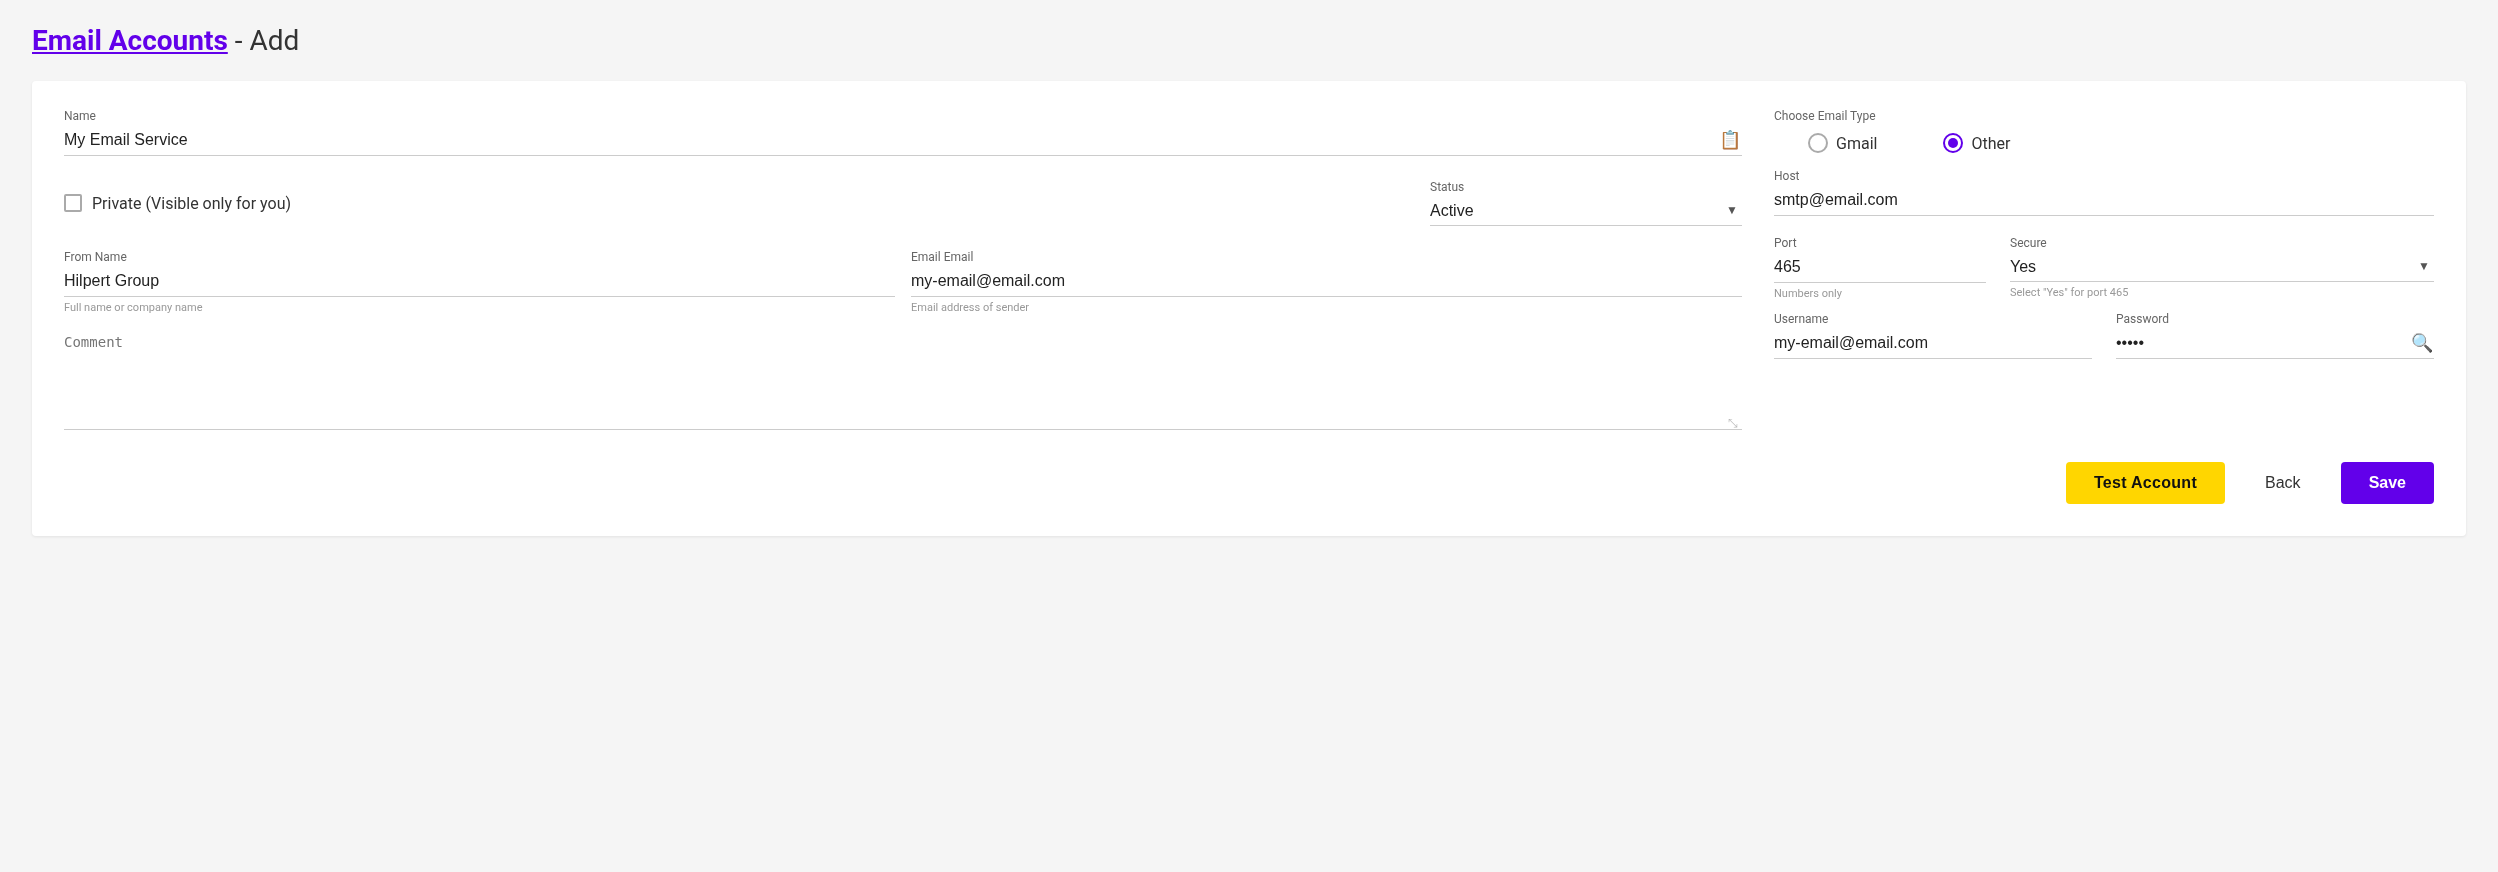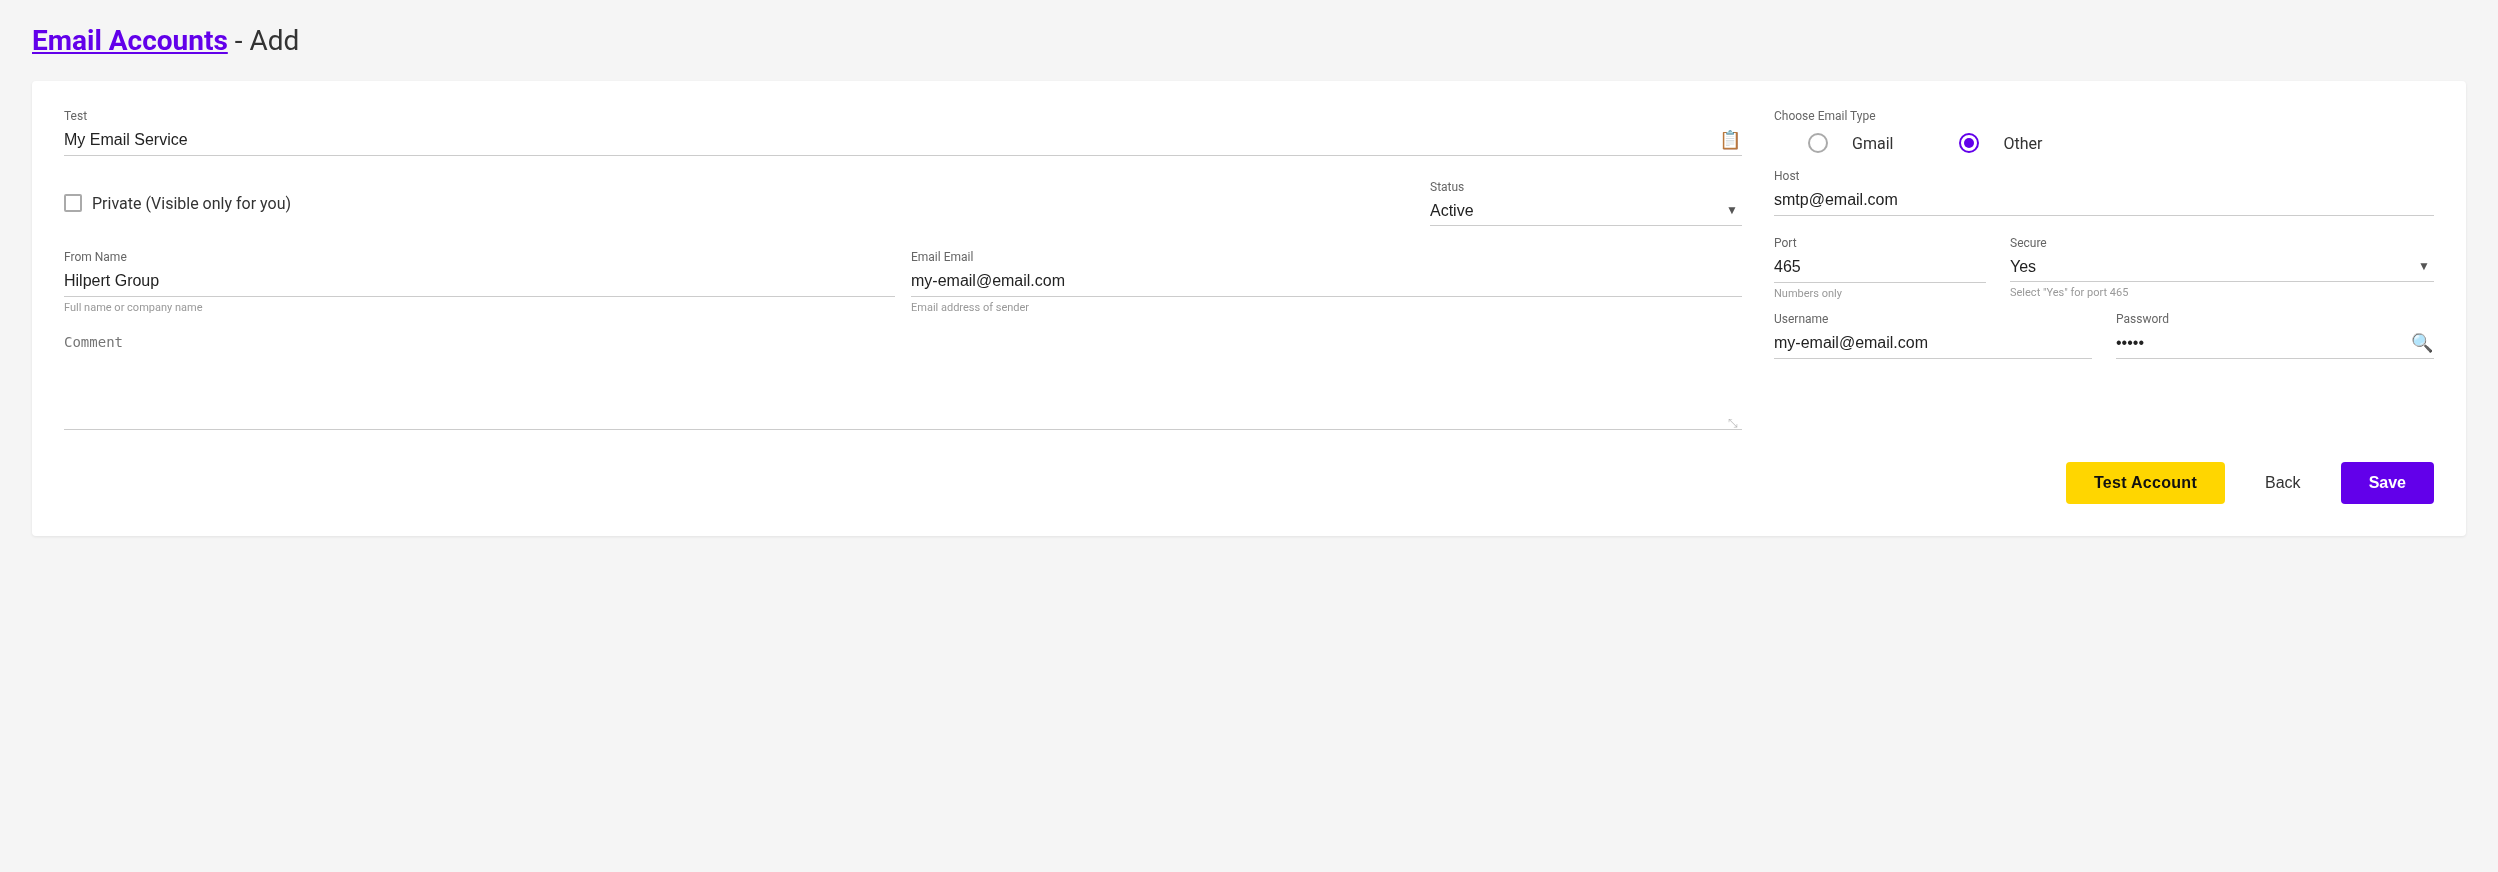--- a/index.html
+++ b/index.html
@@ -77,21 +77,21 @@
     }
     .radio-group {
       display: flex;
       gap: 32px;
       align-items: center;
       margin-bottom: 16px;
     }
     .radio-option {
       display: flex;
       align-items: center;
-      gap: 24px;
+      gap: 8px;
       font-size: 16px;
       color: #333;
       cursor: pointer;
       padding-left: 34px;
     }
     .radio-circle {
       width: 20px;
       height: 20px;
       border-radius: 50%;
       border: 2px solid #aaa;
@@ -286,21 +286,21 @@
   <h1 class="page-title">
     <a href="#">Email Accounts</a><span> - Add</span>
   </h1>
 
   <div class="form-card">
     <div class="main-content">
 
       <div class="left-col">
 
         <div class="field-group name-field" style="margin-bottom: 24px;">
-          <label class="field-label">Test</label>
+          <label class="field-label">Name</label>
           <div style="position:relative;">
             <input class="text-input" type="text" value="My Email Service" style="padding-right: 28px;">
             <span class="card-icon">📋</span>
           </div>
         </div>
 
         <div class="status-private-row">
           <label class="private-check">
             <div class="checkbox-box"></div>
             <span>Private (Visible only for you)</span>

